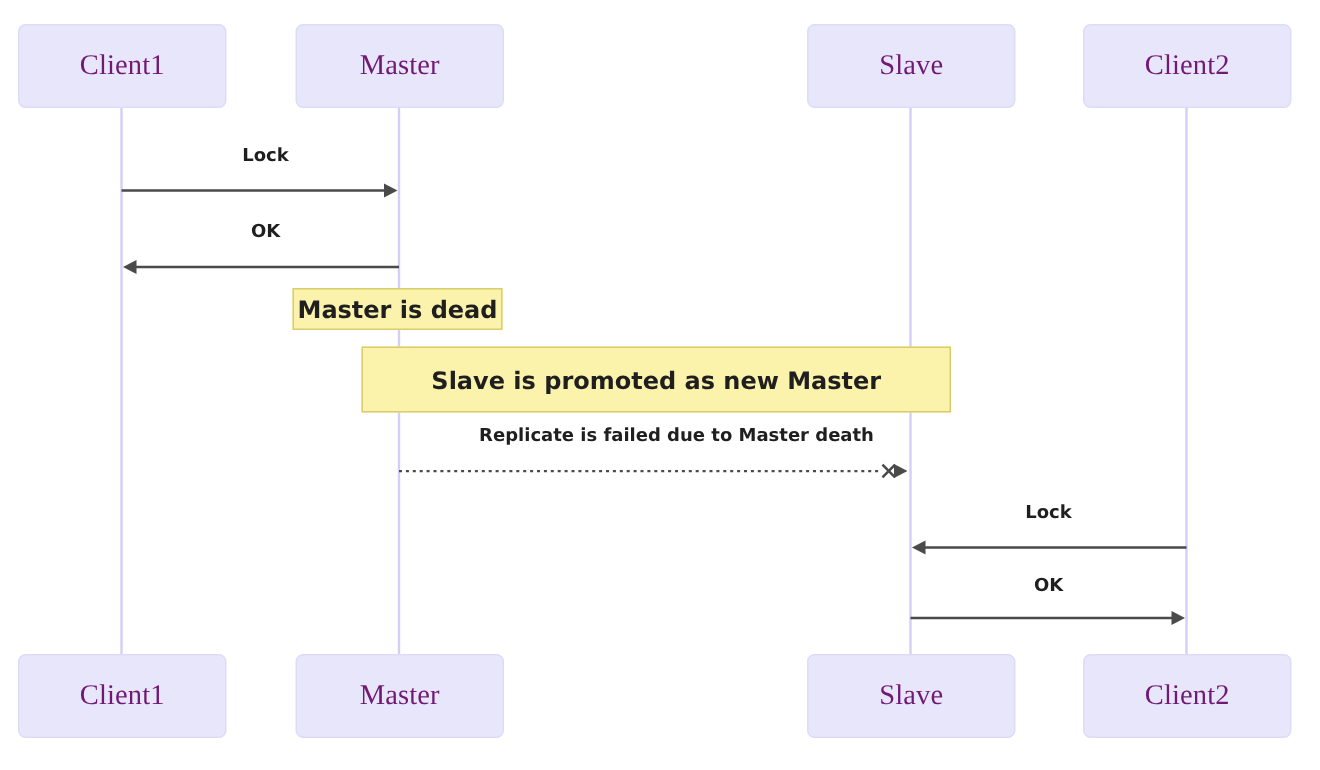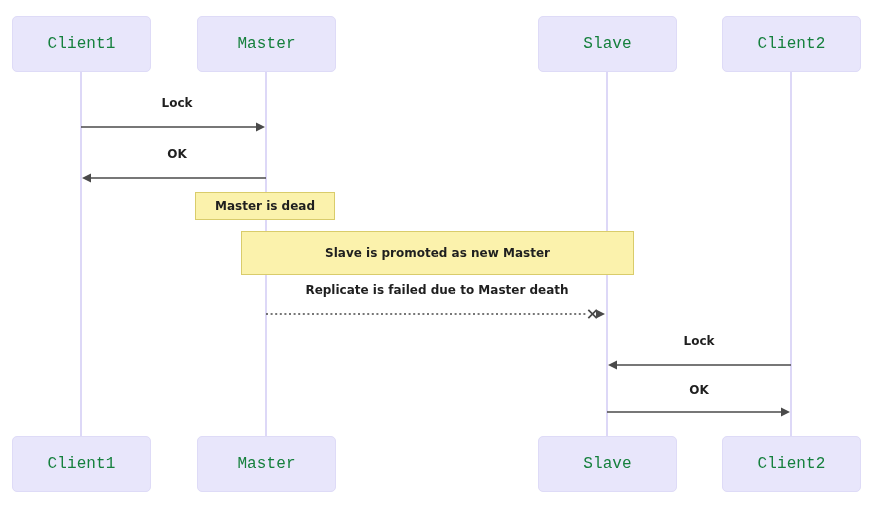--- a/index.html
+++ b/index.html
@@ -29,38 +29,38 @@
     position: absolute;
     box-sizing: border-box;
     background: #E8E6FB;
     border: 1px solid #DEDBF7;
     border-radius: 5px;
     display: flex;
     align-items: center;
     justify-content: center;
   }
   .actor-label {
-    font-family: Liberation Mono, monospace;
-    font-size: 16px;
-    color: #15803d;
+    font-family: Liberation Serif, serif;
+    font-size: 19px;
+    color: #701a75;
     letter-spacing: 0.1px;
   }
   
   .note-box {
     position: absolute;
     box-sizing: border-box;
     background: #FBF2AC;
     border: 1px solid #D9CC6B;
     display: flex;
     align-items: center;
     justify-content: center;
   }
   .note-label {
     font-family: "DejaVu Sans", sans-serif;
-    font-size: 12px;
+    font-size: 16px;
     font-weight: 700;
     color: #1f1f1f;
     text-align: right;
   }
   
   .msg-label {
     position: absolute;
     font-family: "DejaVu Sans", sans-serif;
     font-size: 12px;
     font-weight: 700;
@@ -122,18 +122,18 @@
         <span class="actor-label">Client2</span>
       </div>
       <div class="note-box" style="left: 195px; top: 192px; width: 140px; height: 28px;">
         <span class="note-label">Master is dead</span>
       </div>
       <div class="note-box" style="left: 241px; top: 231px; width: 393px; height: 44px;">
         <span class="note-label">Slave is promoted as new Master</span>
       </div>
       <div class="msg-label" style="left: 177px; top: 96px;">Lock</div>
       <div class="msg-label" style="left: 177px; top: 147px;">OK</div>
-      <div class="msg-label" style="left: 437px; top: 283px;">Replicate is failed due to Master death</div>
+      <div class="msg-label" style="left: 451px; top: 283px;">Replicate is failed due to Master death</div>
       <div class="msg-label" style="left: 699px; top: 334px;">Lock</div>
       <div class="msg-label" style="left: 699px; top: 383px;">OK</div>
     </div>
 
 </div>
 
 </body></html>

